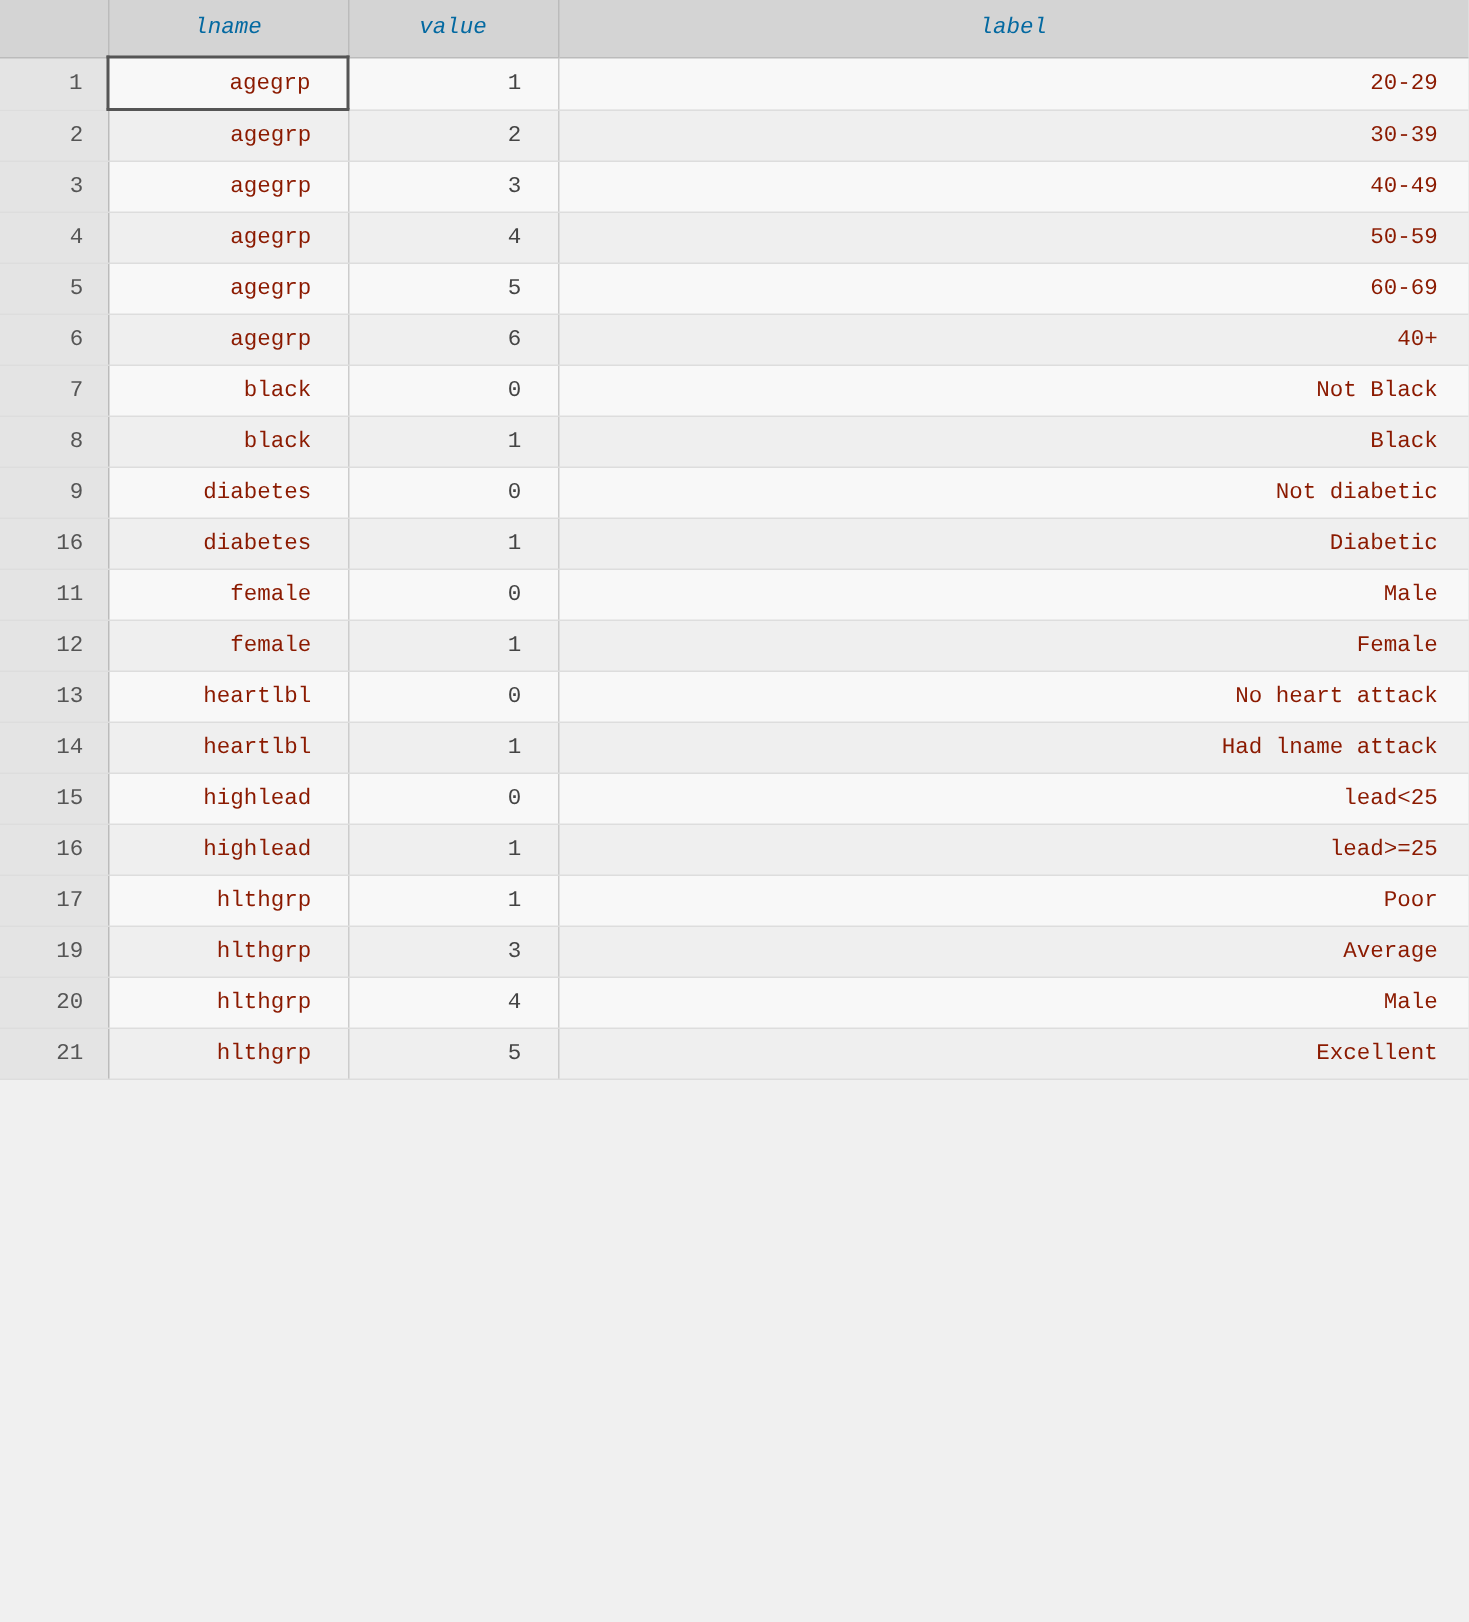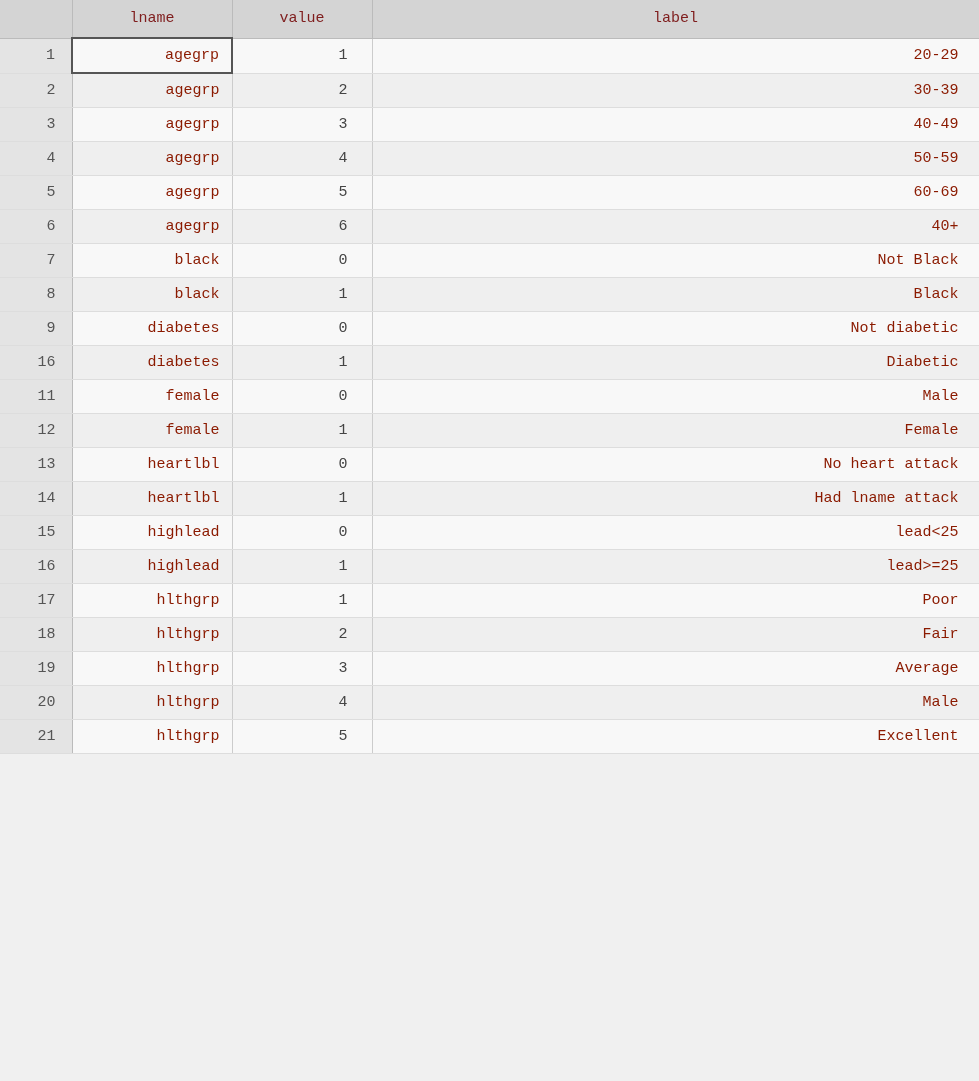--- a/index.html
+++ b/index.html
@@ -32,23 +32,24 @@
     col.col-label { width: 607px; }
 
     thead tr {
       background: #d4d4d4;
     }
 
     thead th {
       padding: 10px 0;
       font-weight: normal;
       font-size: 15px;
-      color: #7f1d1d;
+      color: #0369a1;
       border-bottom: 1px solid #bbb;
       border-right: 1px solid #bbb;
+      font-style: italic;
     }
 
     thead th.col-header-row {
       text-align: left;
       border-right: 1px solid #bbb;
     }
 
     thead th.col-header-lname {
       text-align: center;
       border-left: 1px solid #bbb;
@@ -82,21 +83,21 @@
       color: #555;
       font-size: 15px;
       background: #e4e4e4;
       border-right: 1px solid #bbb;
       padding-right: 16px;
     }
 
     td.td-lname {
       text-align: right;
       color: #8b1a00;
-      padding-right: 12px;
+      padding-right: 24px;
       border-right: 1px solid #ccc;
     }
 
     td.td-value {
       text-align: right;
       color: #444;
       padding-right: 24px;
       border-right: 1px solid #ccc;
     }
 
@@ -228,26 +229,20 @@
           <td class="td-value">1</td>
           <td class="td-label">lead&gt;=25</td>
         </tr>
         <tr>
           <td class="td-row">17</td>
           <td class="td-lname">hlthgrp</td>
           <td class="td-value">1</td>
           <td class="td-label">Poor</td>
         </tr>
         <tr>
-          <td class="td-row">18</td>
-          <td class="td-lname">hlthgrp</td>
-          <td class="td-value">2</td>
-          <td class="td-label">Fair</td>
-        </tr>
-        <tr>
           <td class="td-row">19</td>
           <td class="td-lname">hlthgrp</td>
           <td class="td-value">3</td>
           <td class="td-label">Average</td>
         </tr>
         <tr>
           <td class="td-row">20</td>
           <td class="td-lname">hlthgrp</td>
           <td class="td-value">4</td>
           <td class="td-label">Male</td>

